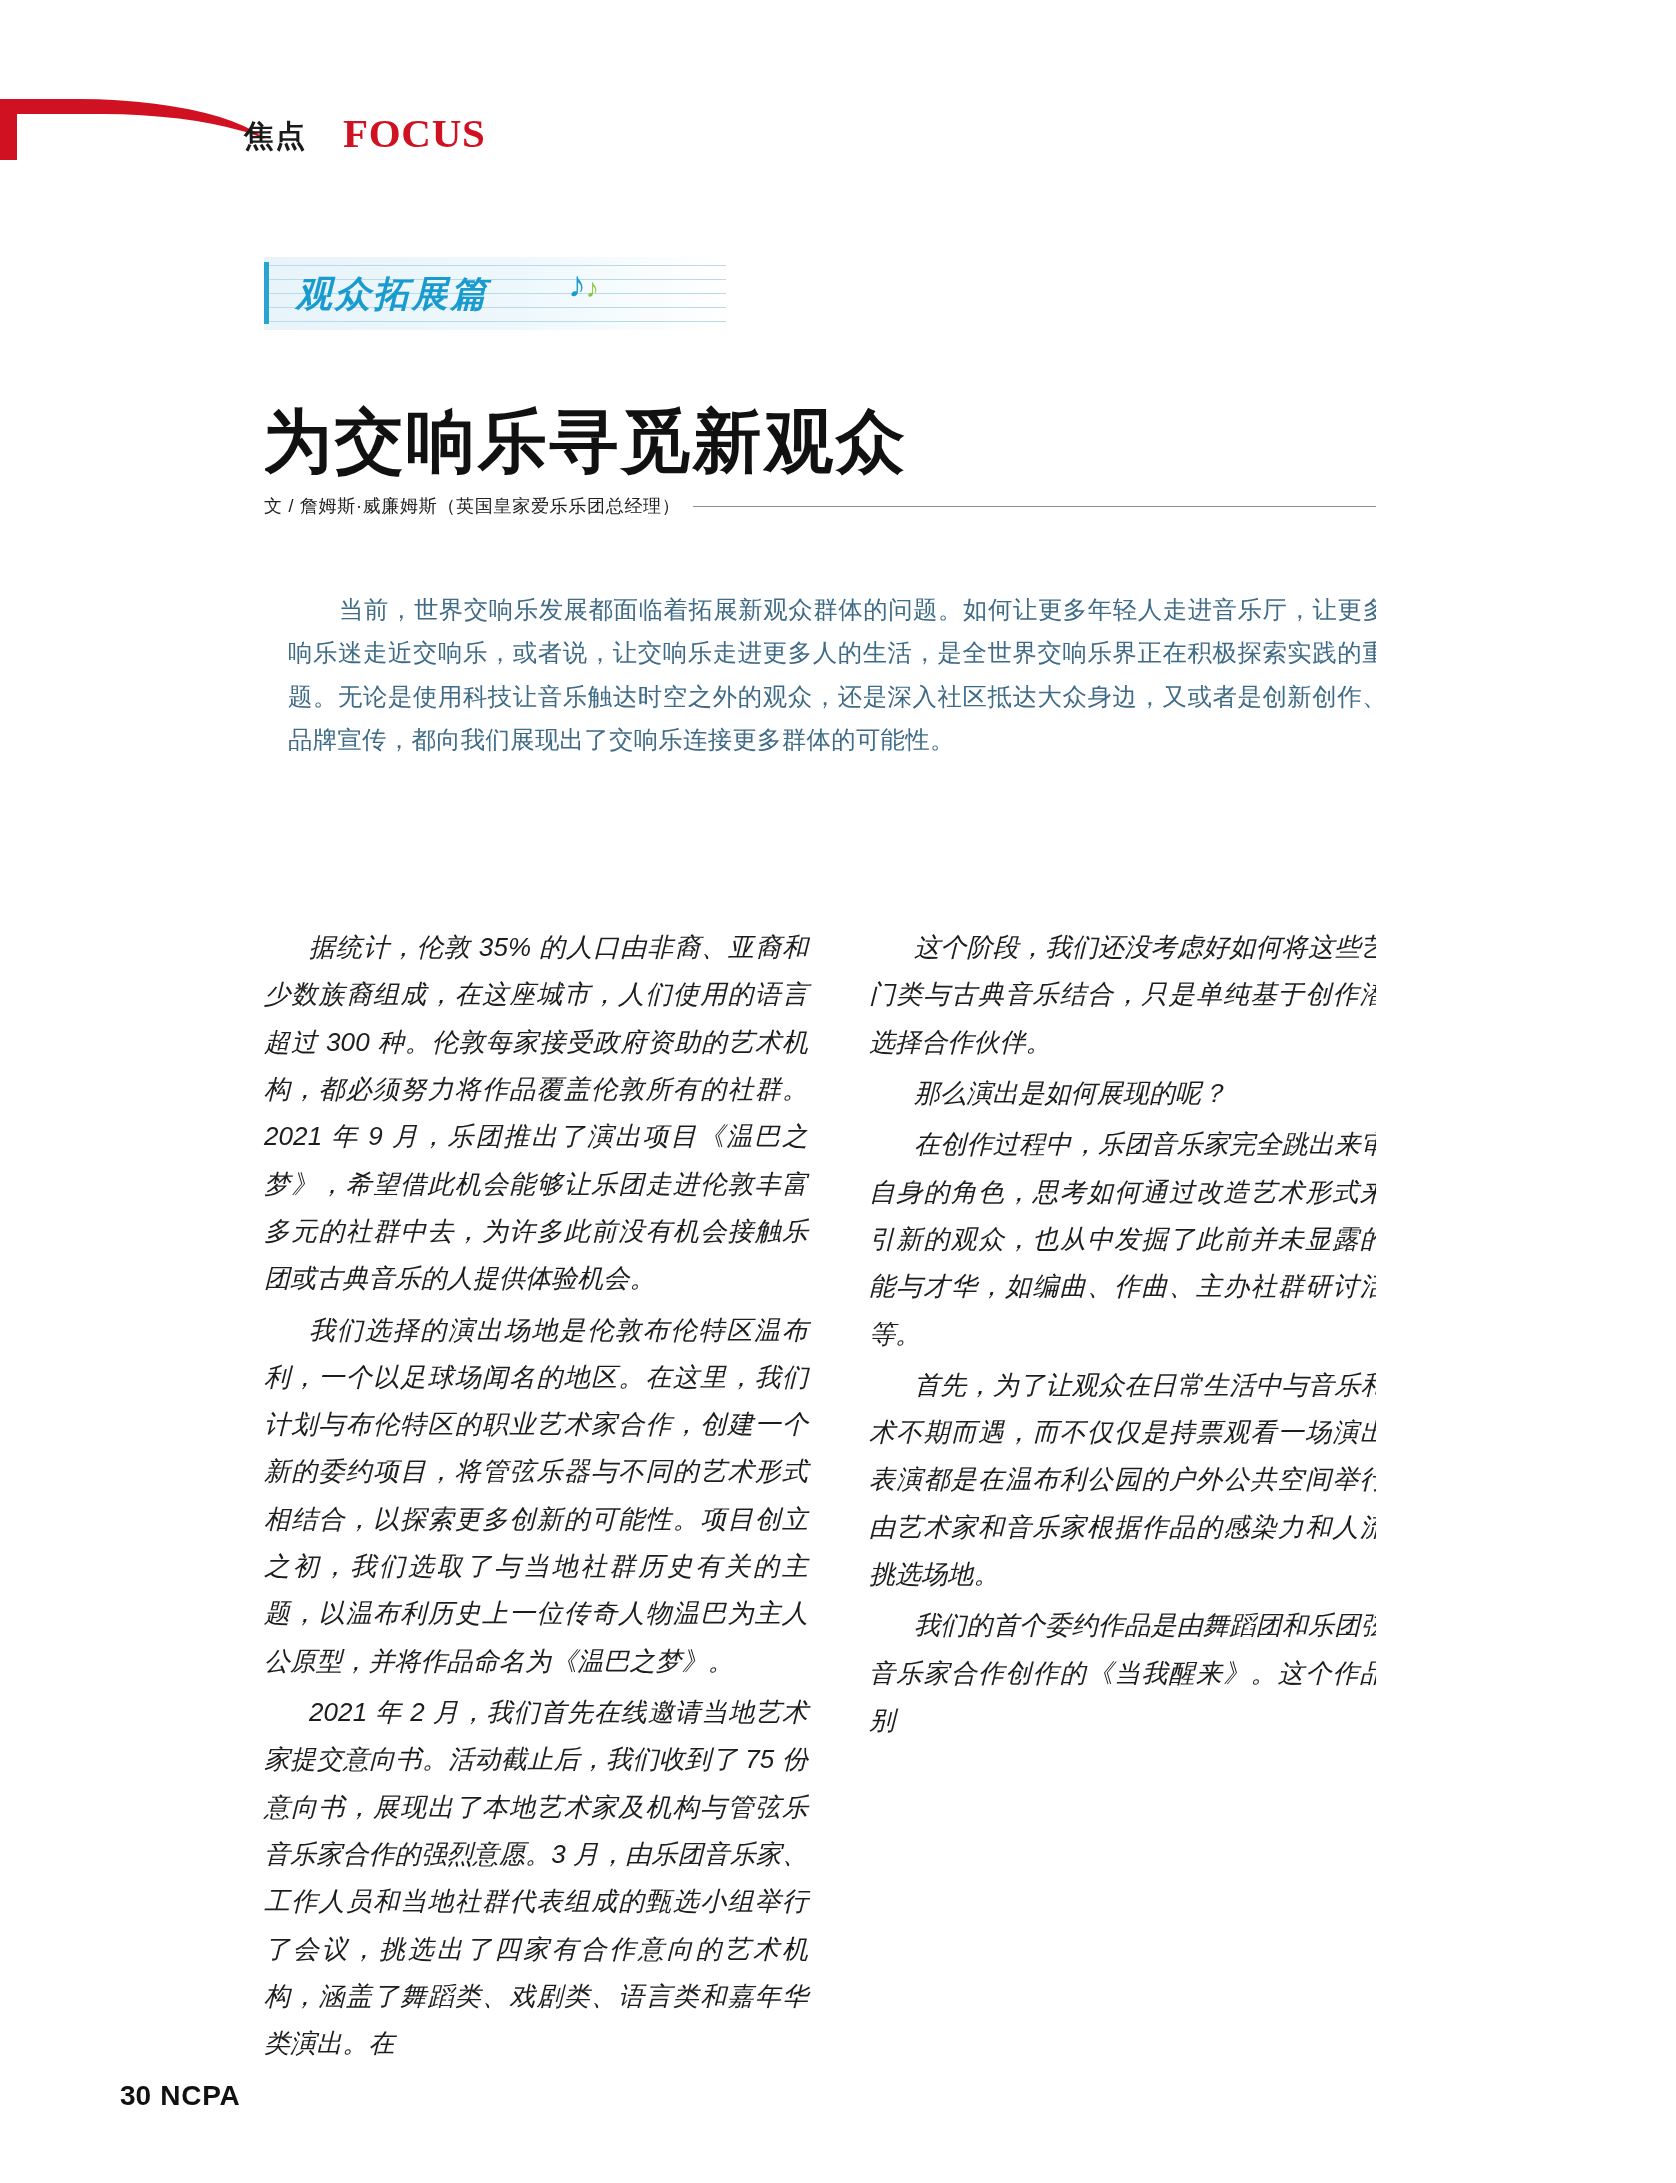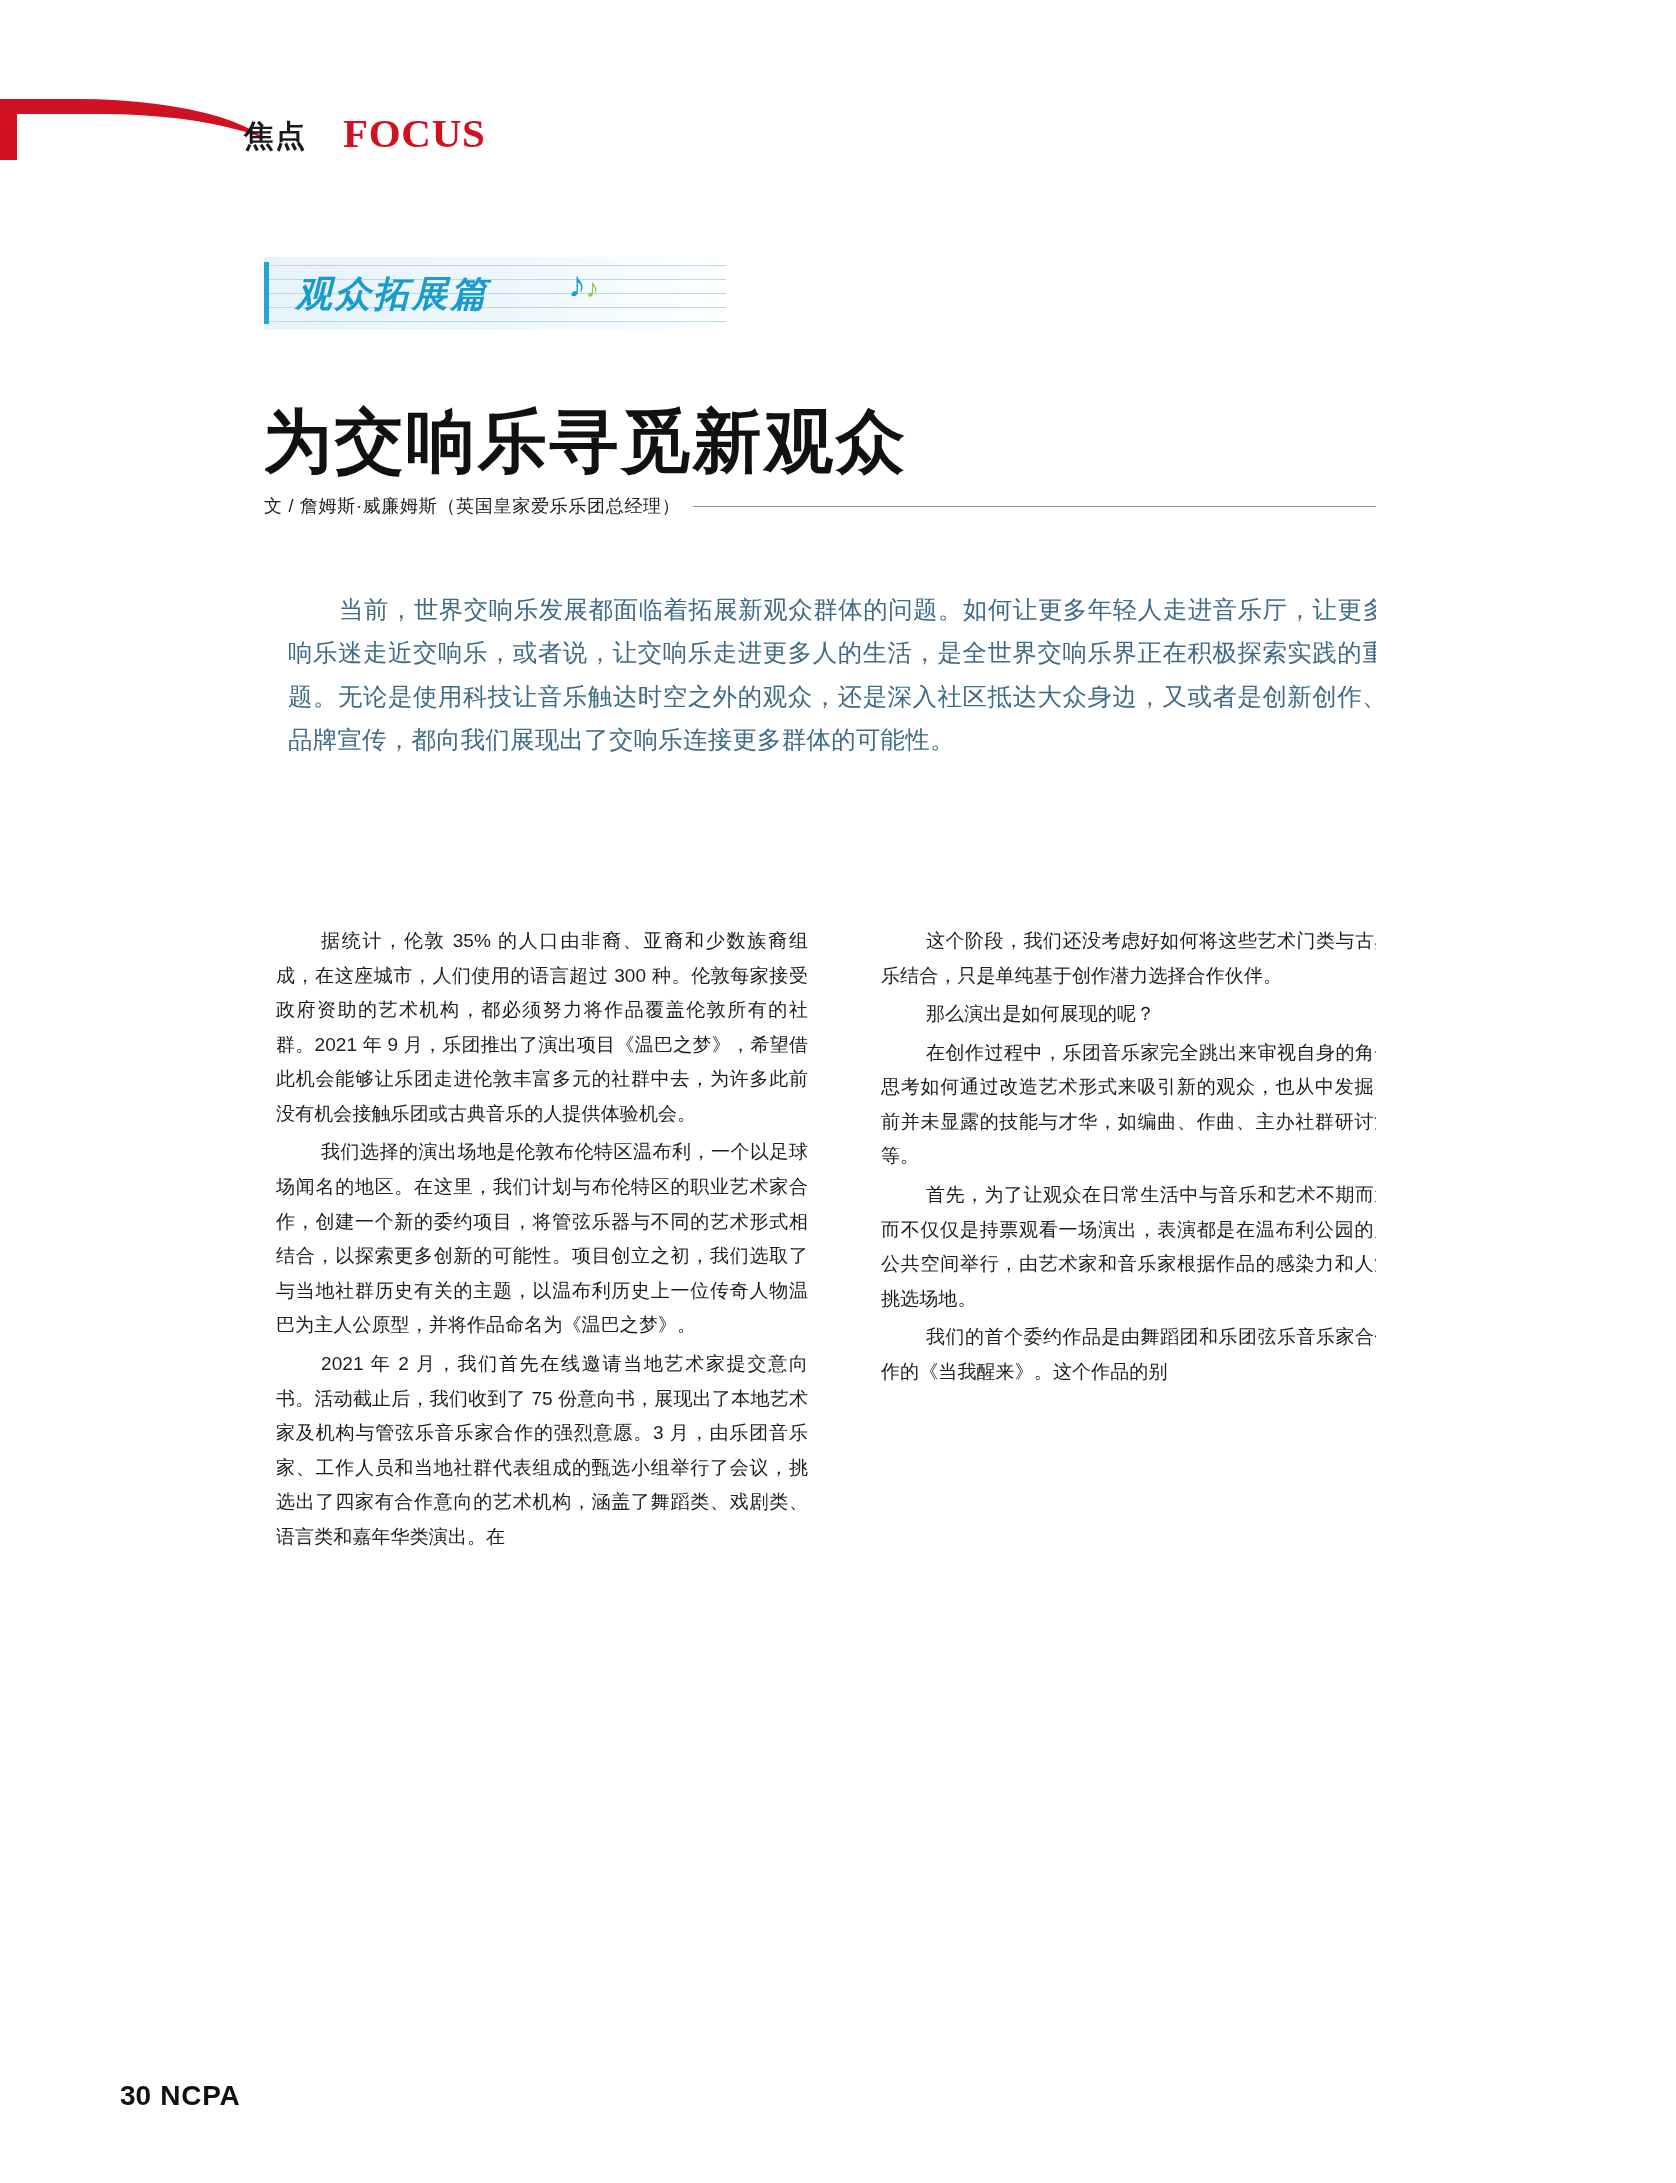--- a/index.html
+++ b/index.html
@@ -195,27 +195,28 @@
     left: 264px;
     top: 924px;
     width: 1149px;
     display: flex;
     gap: 61px;
   }
   .col {
     width: 544px;
   }
   .col p {
-    margin: 0 0 4px 12px;
-    font-size: 19px;
+    margin: 0 0 4px 0;
+    font-size: 26px;
     line-height: 1.82;
     color: #1d1d1d;
     text-align: justify;
     text-indent: 45px;
     letter-spacing: 0.1px;
+    font-style: italic;
   }
 
   
   .footer {
     position: absolute;
     left: 120px;
     top: 2080px;
     display: flex;
     align-items: flex-end;
     gap: 9.2px;

